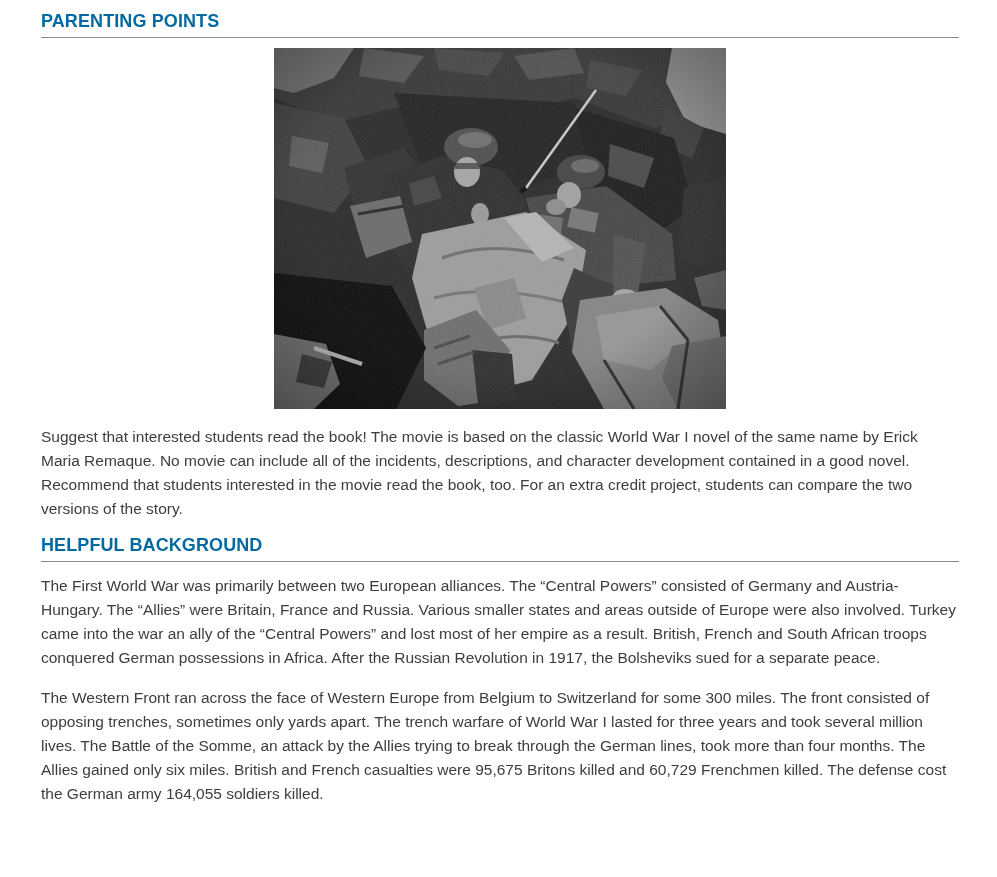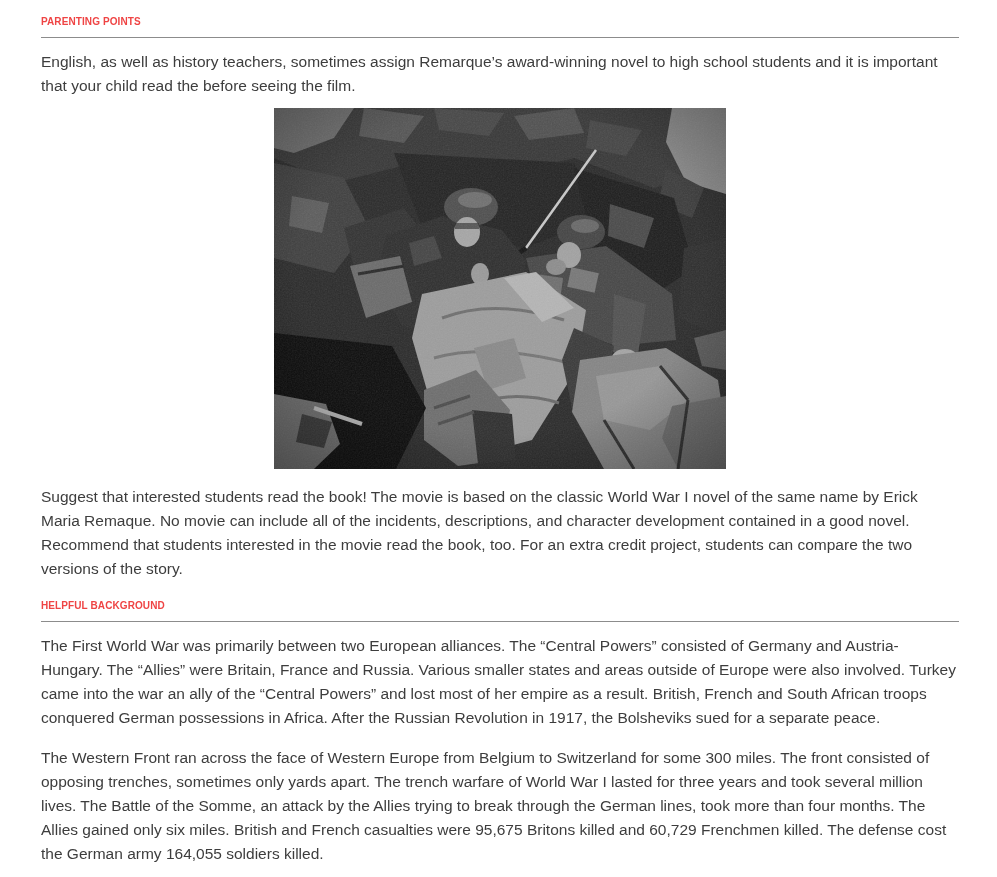--- a/index.html
+++ b/index.html
@@ -14,24 +14,24 @@
   .page {
     box-sizing: border-box;
     width: 997px;
     min-height: 877px;
     padding: 13px 38px 16px 41px;
     background: #ffffff;
     color: #3d3d3d;
   }
   .section-heading {
     margin: 0;
-    font-size: 10px;
+    font-size: 18px;
     line-height: 17px;
     font-weight: 700;
-    color: #ef4444;
+    color: #0369a1;
     letter-spacing: 0.1px;
   }
   .section-heading.second {
     margin-top: 16px;
   }
   .rule {
     border: none;
     border-top: 1px solid #8c8c8c;
     height: 0;
     margin: 7px 0 0 0;
@@ -59,21 +59,20 @@
   }
 </style>
 </head>
 <body>
 
 <div class="page">
 
   <h2 class="section-heading">PARENTING POINTS</h2>
   <hr class="rule">
 
-  <p class="para">English, as well as history teachers, sometimes assign Remarque’s award-winning novel to high school students and it is important that your child read the before seeing the film.</p>
 
   <div class="photo-frame" role="img" aria-label="Black-and-white film still: two World War I soldiers in helmets sheltering among rocks and mud in a shell crater, one lying back beneath a light-colored coat">
     <svg viewBox="0 0 452 361" xmlns="http://www.w3.org/2000/svg">
       <defs>
         <filter id="grain" x="0" y="0" width="100%" height="100%">
           <feTurbulence type="fractalNoise" baseFrequency="0.75" numOctaves="2" stitchTiles="stitch"></feTurbulence>
           <feColorMatrix type="saturate" values="0"></feColorMatrix>
         </filter>
         <radialGradient id="vig" cx="50%" cy="45%" r="78%">
           <stop offset="58%" stop-color="#000000" stop-opacity="0"></stop>

